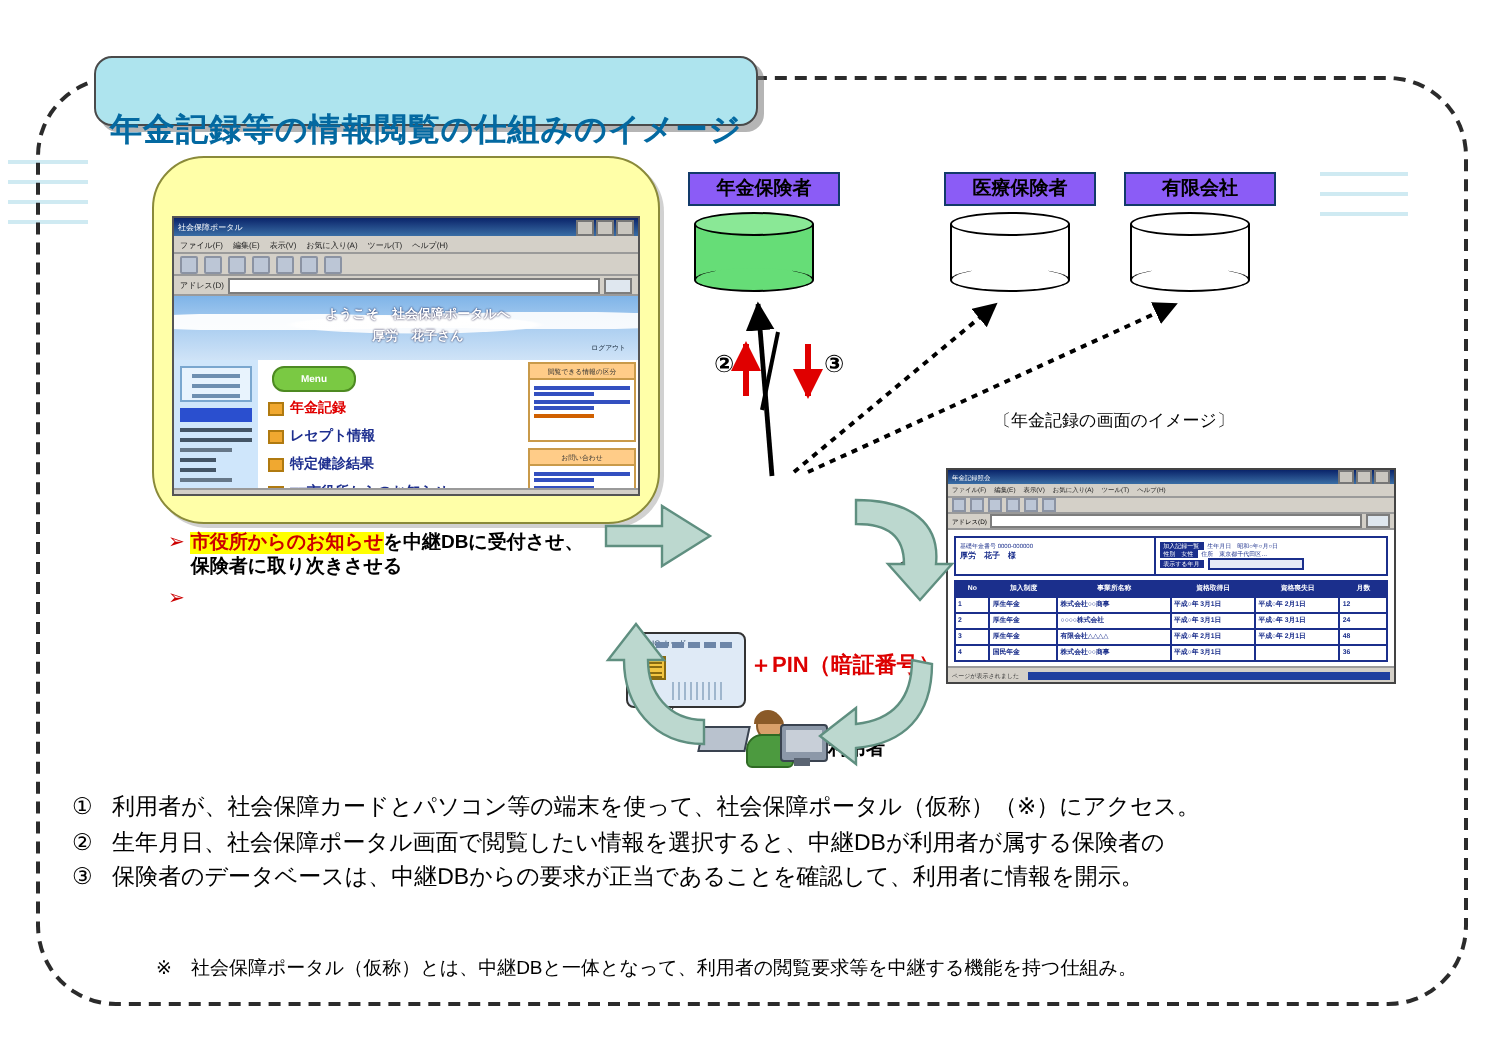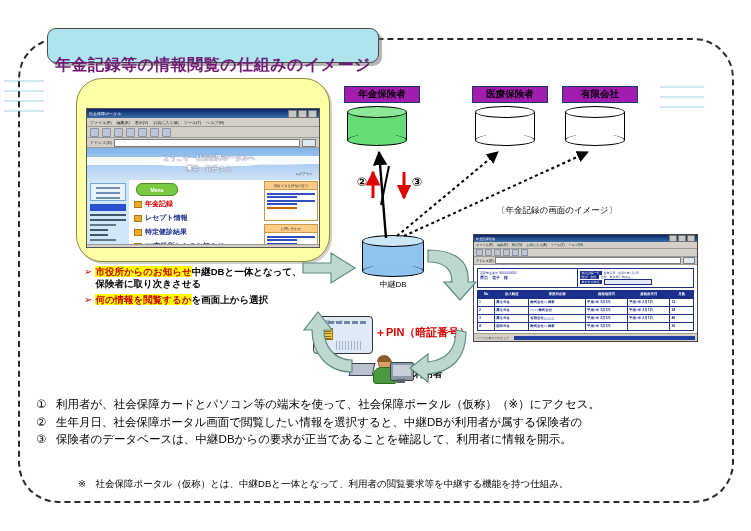--- a/index.html
+++ b/index.html
@@ -17,21 +17,21 @@
 
   
   #title-banner{
     position:absolute;left:47px;top:28px;width:330px;height:33px;
     background:#aee4ee;border:1.5px solid #4a4a4a;border-radius:9px;
     box-shadow:3px 3px 0 rgba(120,120,120,.55);
     display:flex;align-items:center;justify-content:center;
     z-index:7;
   }
   #title-banner span{
-    font-size:16px;font-weight:bold;color:#701a75;letter-spacing:.5px;
+    font-size:16px;font-weight:bold;color:#0369a1;letter-spacing:.5px;
     white-space:nowrap;
     margin-top:40px;
   }
 
   
   #portal-panel{
     position:absolute;left:76px;top:78px;width:252px;height:182px;
     background:#ffffa8;border:1.5px solid #8a8a3a;border-radius:26px;
     box-shadow:2px 2px 0 rgba(140,140,140,.4);
   }
@@ -119,21 +119,21 @@
   .cyl{position:absolute;}
   .cyl .top{position:absolute;left:0;top:0;width:100%;height:12px;border-radius:50%;
     border:1.4px solid #000;box-sizing:border-box;}
   .cyl .mid{position:absolute;left:0;top:6px;width:100%;bottom:6px;
     border-left:1.4px solid #000;border-right:1.4px solid #000;box-sizing:border-box;}
   .cyl .bot{position:absolute;left:0;bottom:0;width:100%;height:12px;border-radius:50%;
     border:1.4px solid #000;box-sizing:border-box;border-top:none;}
   .cyl .cap{position:absolute;left:50%;transform:translateX(-50%);
     top:100%;margin-top:2px;font-size:8px;white-space:nowrap;color:#000;}
 
-  .dblabel{position:absolute;background:#a21caf;border:1.2px solid #123a6a;
+  .dblabel{position:absolute;background:#8b5cf6;border:1.2px solid #123a6a;
     font-size:9.5px;font-weight:bold;color:#000;text-align:center;
     padding:1px 4px;white-space:nowrap;}
 
   
   .circnum{position:absolute;font-size:12px;font-weight:bold;color:#000;}
 
   
   #ic-card{position:absolute;left:313px;top:316px;width:58px;height:36px;
     background:#dfeaf6;border:1.4px solid #333;border-radius:4px;overflow:hidden;}
   #ic-card .cardtop{position:absolute;left:6px;top:4px;right:4px;height:3px;
@@ -321,29 +321,26 @@
       </div>
 
       <div class="b-status">ページが表示されました</div>
     </div>
   </div>
 
   <div id="callouts">
     <div class="co">
       <div class="arw">➢</div>
       <div class="body">
-        <span class="hl">市役所からのお知らせ</span><span class="blk">中継DBと一体となって、</span><br>
+        <span class="hl">市役所からのお知らせ</span><span class="blk">を中継DBに受付させ、</span><br>
         <span class="blk">保険者に取り次きさせる</span>
       </div>
     </div>
     <div class="co">
       <div class="arw">➢</div>
-      <div class="body">
-        <span class="hl">何の情報を閲覧するか</span><span class="blk">を画面上から選択</span>
-      </div>
     </div>
   </div>
 
   <div class="dblabel" style="left:344px;top:86px;width:66px;">年金保険者</div>
   <div class="cyl" style="left:347px;top:106px;width:60px;height:40px;">
     <div class="mid" style="background:#66dd77;"></div>
     <div class="bot" style="background:#66dd77;"></div>
     <div class="top" style="background:#8ae896;"></div>
   </div>
 
@@ -354,26 +351,20 @@
     <div class="top" style="background:#fff;"></div>
   </div>
 
   <div class="dblabel" style="left:562px;top:86px;width:66px;">有限会社</div>
   <div class="cyl" style="left:565px;top:106px;width:60px;height:40px;">
     <div class="mid" style="background:#fff;"></div>
     <div class="bot" style="background:#fff;"></div>
     <div class="top" style="background:#fff;"></div>
   </div>
 
-  <div class="cyl" style="left:362px;top:235px;width:62px;height:42px;">
-    <div class="mid" style="background:#8ec4ee;"></div>
-    <div class="bot" style="background:#8ec4ee;"></div>
-    <div class="top" style="background:#cde7fa;"></div>
-    <div class="cap">中継DB</div>
-  </div>
 
   <div class="circnum" style="left:357px;top:175px;">②</div>
   <div class="circnum" style="left:412px;top:175px;">③</div>
   <div class="circnum" style="left:328px;top:345px;">①</div>
   <div class="circnum" style="left:448px;top:278px;">③</div>
 
   <div id="ic-card">
     <div class="cardlbl">IC カード</div>
     <div class="cardtop"></div>
     <div class="chip">

